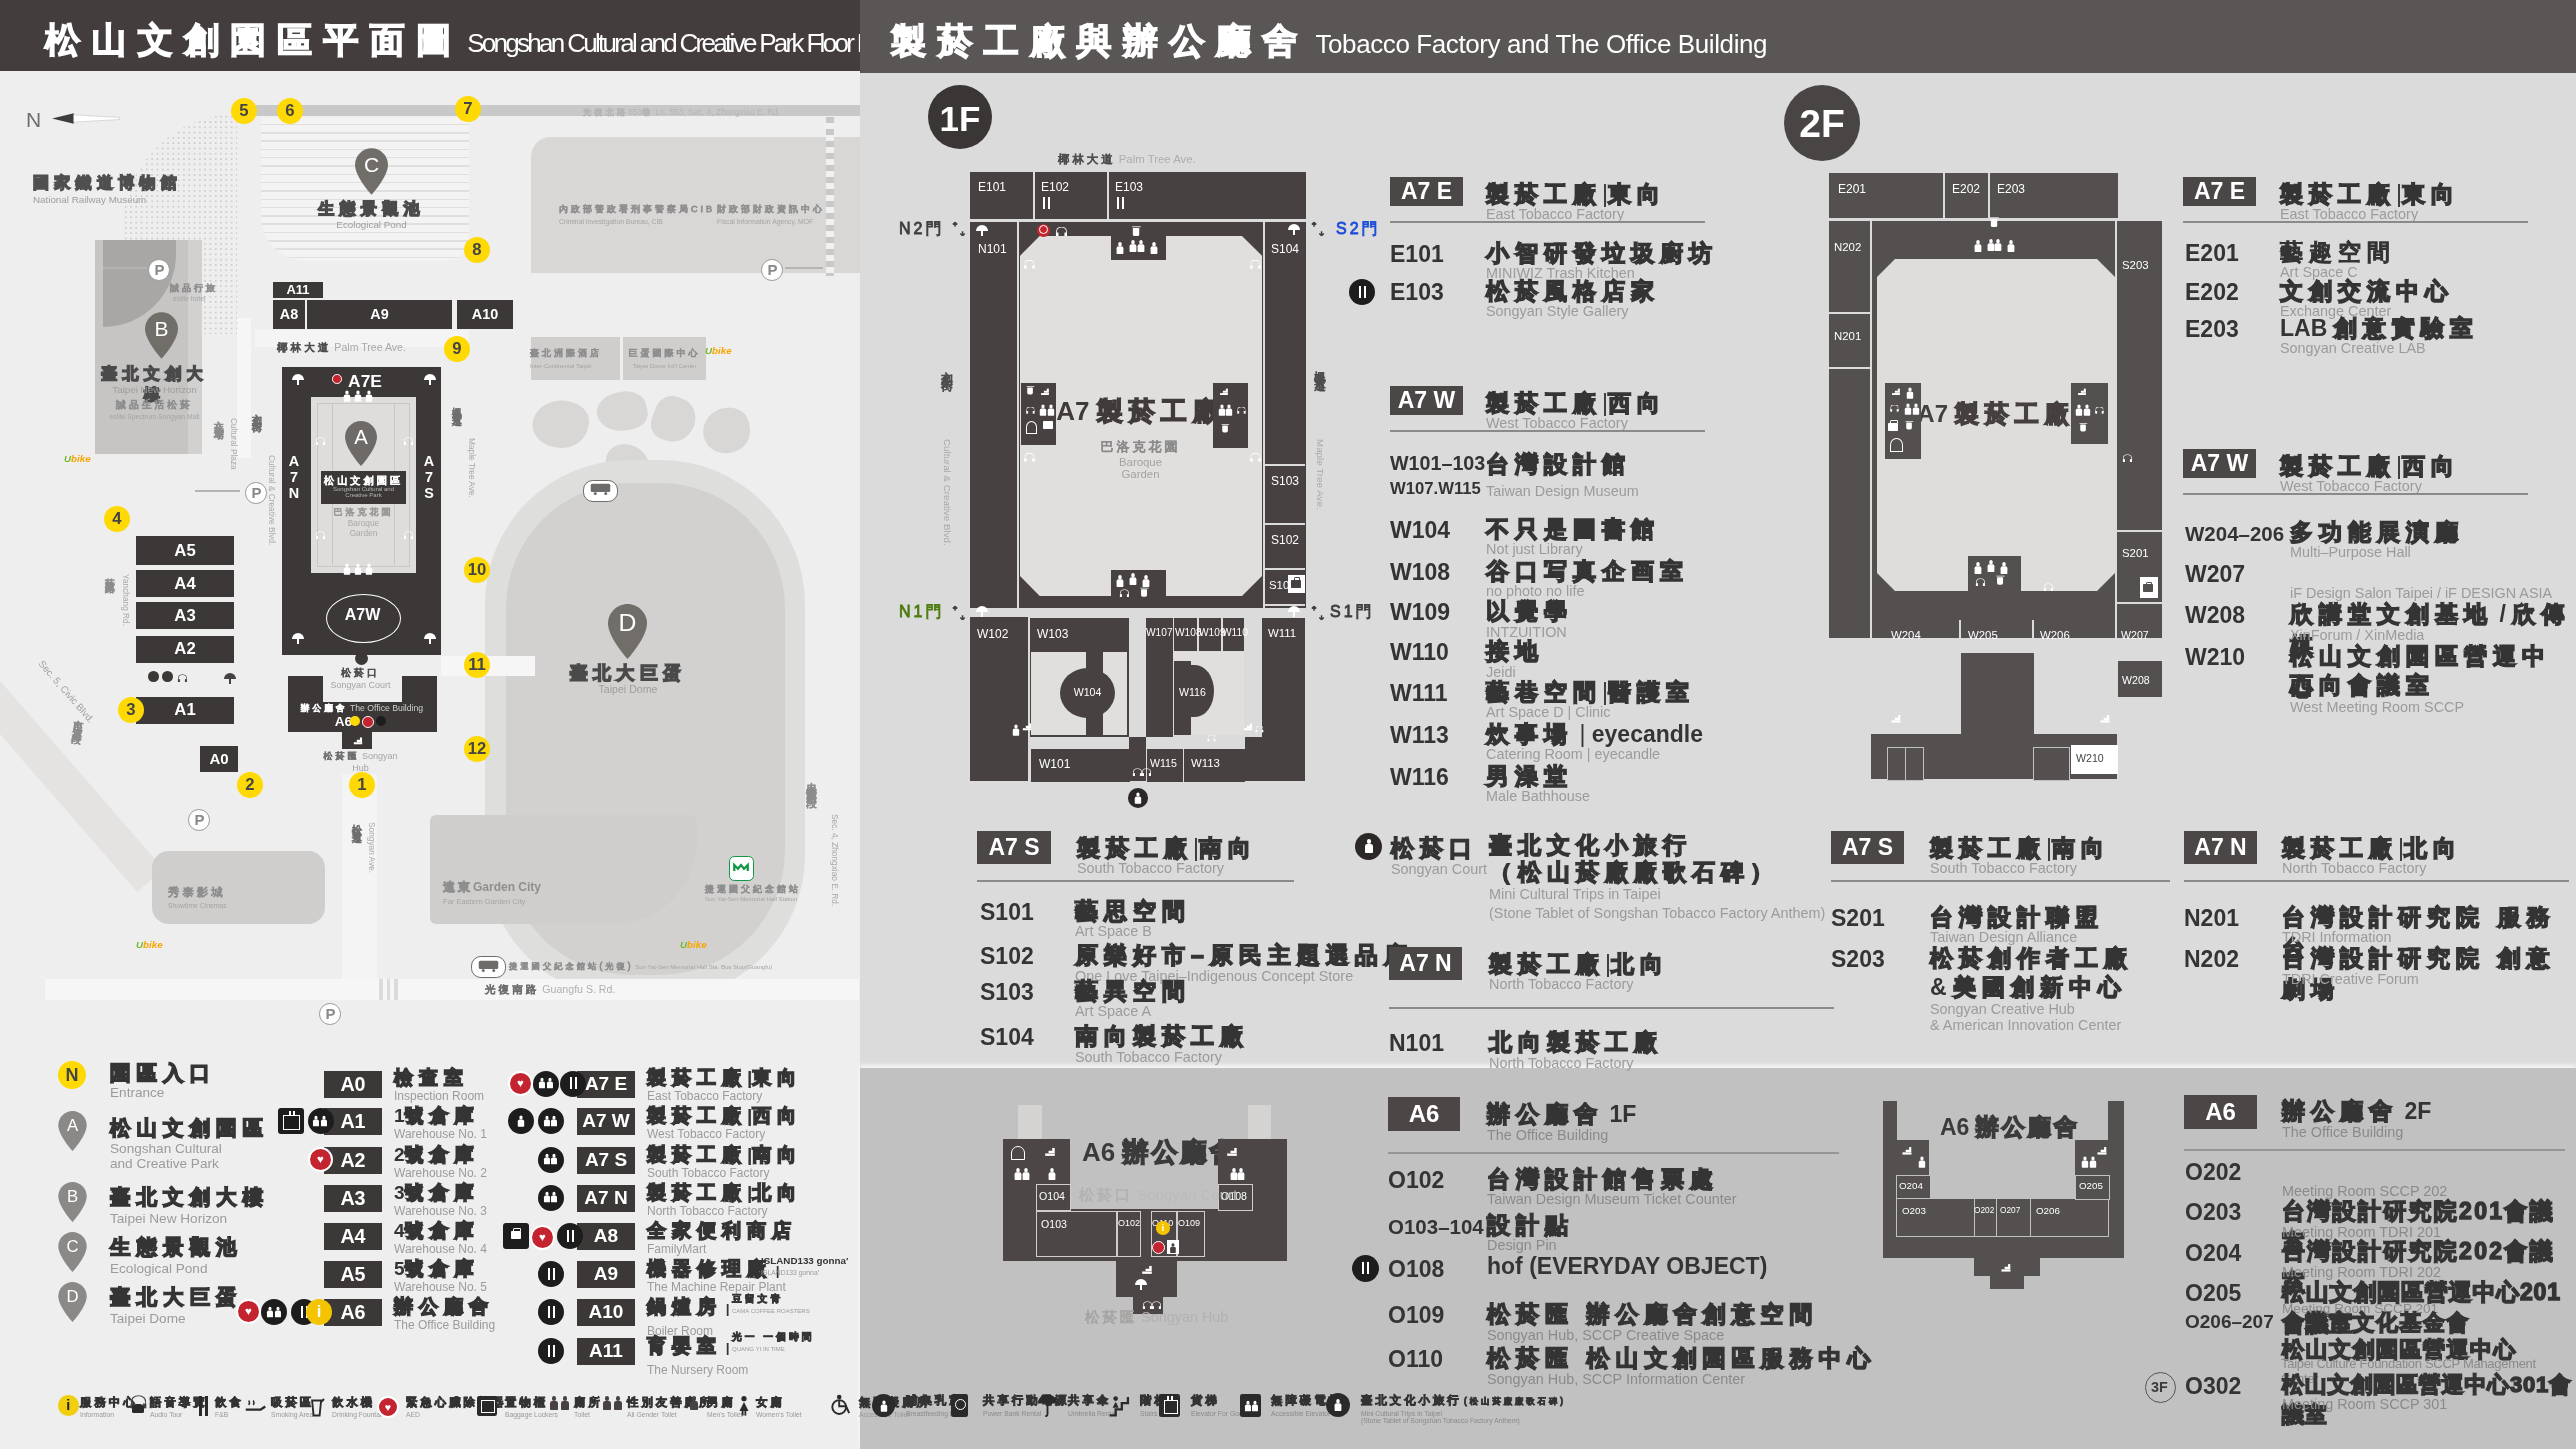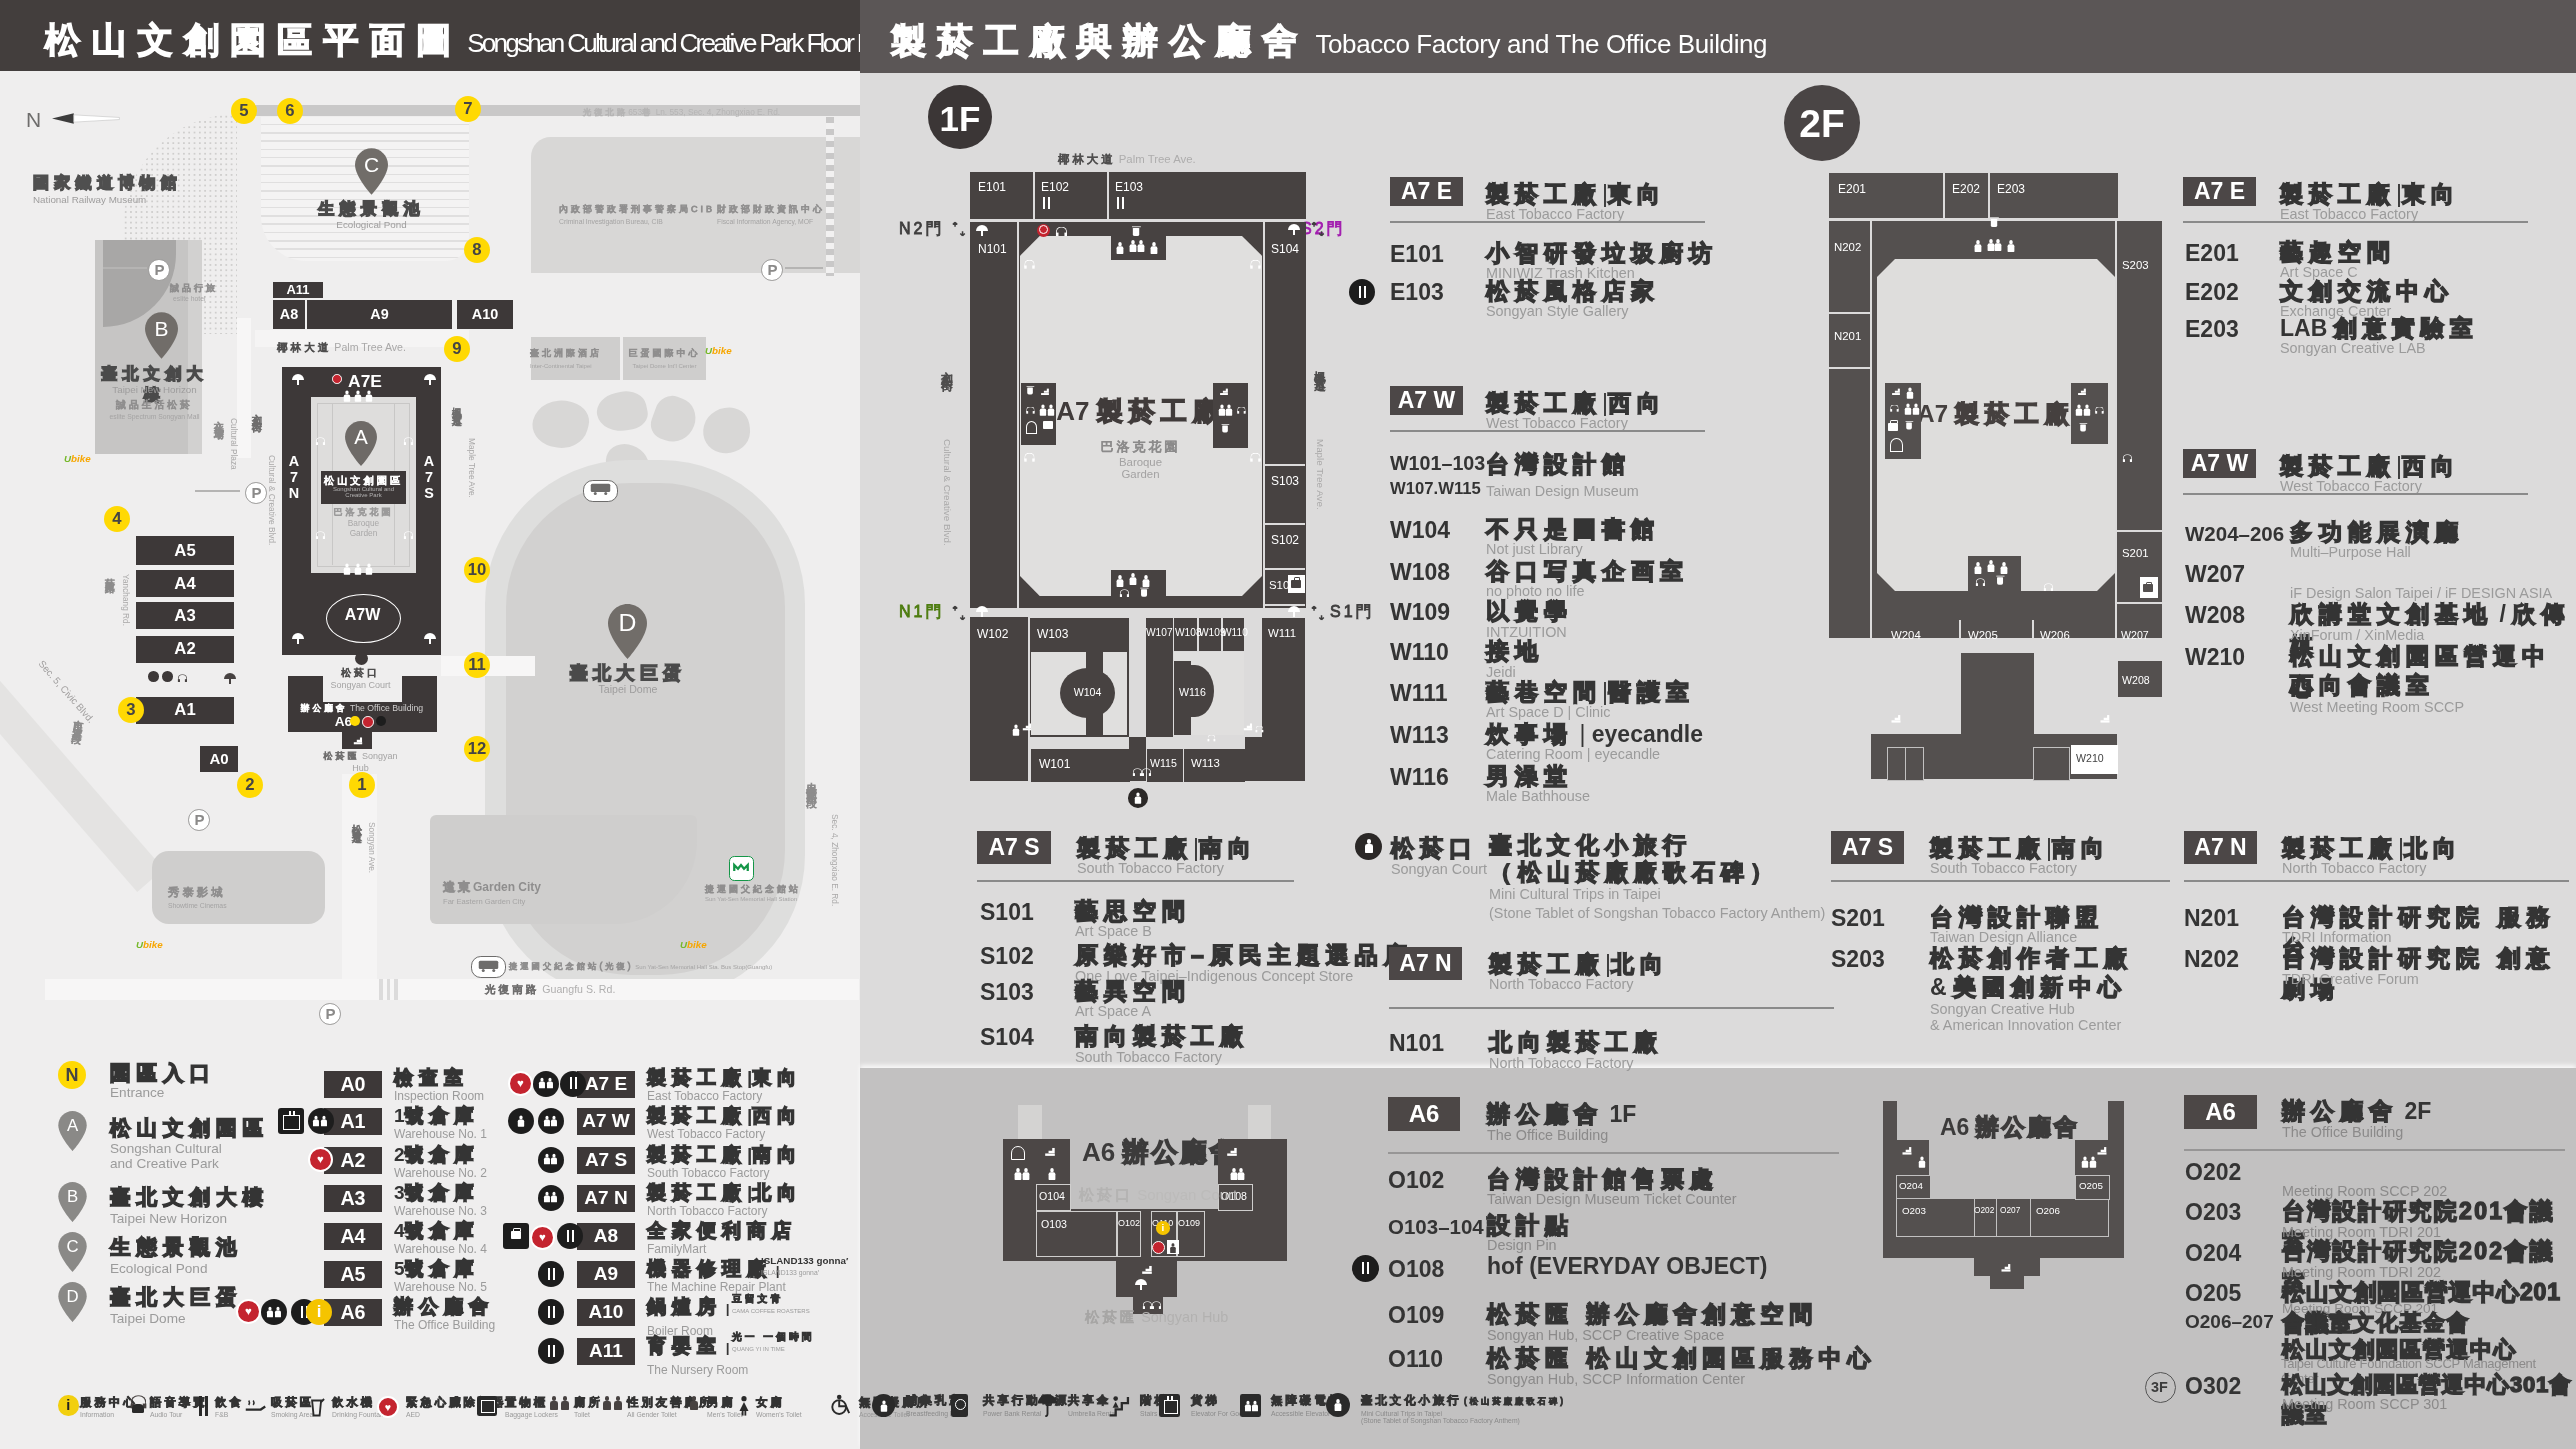--- a/index.html
+++ b/index.html
@@ -409,21 +409,21 @@
 <div class="a w" style="left:1041px;top:180px;font-size:12px">E102</div>
 <div class="a fk" style="left:1043px;top:197px"></div>
 <div class="a w" style="left:1115px;top:180px;font-size:12px">E103</div>
 <div class="a fk" style="left:1117px;top:197px"></div>
 
 <div class="a" style="left:899px;top:219px;font-size:16px;color:#3f3e3e"><span class="cjs">N2</span><span class="cjs">門</span></div>
 <svg class="a" style="left:952px;top:220px" width="13.6" height="18" viewBox="0 0 18 24">
       <path d="M4 9V3M4 3L1 6M4 3l3 3" stroke="#3f3e3e" stroke-width="2" fill="none"></path>
       <path d="M14 15v6m0 0l-3-3m3 3l3-3" stroke="#3f3e3e" stroke-width="2" fill="none"></path>
     </svg>
-<div class="a" style="left:1301px;top:219px;font-size:16px;color:#a21caf"><span class="cjs">S2</span><span class="cjs">門</span></div>
+<div class="a" style="left:1336px;top:219px;font-size:16px;color:#1d4ed8"><span class="cjs">S2</span><span class="cjs">門</span></div>
 <svg class="a" style="left:1311px;top:220px" width="13.6" height="18" viewBox="0 0 18 24">
       <path d="M4 9V3M4 3L1 6M4 3l3 3" stroke="#3f3e3e" stroke-width="2" fill="none"></path>
       <path d="M14 15v6m0 0l-3-3m3 3l3-3" stroke="#3f3e3e" stroke-width="2" fill="none"></path>
     </svg>
 
 <div class="a" style="left:970px;top:222px;width:336px;height:386px;background:#474241"></div>
 <div class="a" style="left:1020px;top:236px;width:242px;height:360px;background:#e0dfde;clip-path:polygon(19.7px 0,222px 0,242px 19.7px,242px 340px,222px 360px,19.7px 360px,0 340px,0 19.7px)"></div>
 <div class="a" style="left:1017px;top:222px;width:2.3px;height:386px;background:#dcdbdb"></div>
 <div class="a" style="left:1263px;top:222px;width:2.3px;height:386px;background:#dcdbdb"></div>
 <div class="a" style="left:1265px;top:464px;width:40px;height:2.3px;background:#dcdbdb"></div>
@@ -705,21 +705,21 @@
 <div class="a" style="left:2071px;top:745px;width:47px;height:29px;background:#fff"></div>
 <div class="a" style="left:2076px;top:752px;font-size:10.6px;color:#444">W210</div>
 <div class="a st" style="left:1890px;top:713px;transform:scale(.75)"></div>
 <div class="a st" style="left:2099px;top:713px;transform:scale(.75)"></div>
 
 <div class="a bx" style="left:2183px;top:177px;width:73px;height:29px;font-size:23px;line-height:29px;background:#4c4747">A7 E</div>
 <div class="a" style="left:2280px;top:179px;font-size:23px;font-weight:bold;color:#343434"><span class="cj">製菸工廠</span><span style="font-weight:normal">|</span><span class="cj">東向</span></div>
 <div class="a" style="left:2280px;top:206px;font-size:14.4px;color:#9b9b9b">East Tobacco Factory</div>
 <div class="a rl" style="left:2183px;top:221px;width:345px"></div>
 <div class="a" style="left:2185px;top:240px;font-size:23px;font-weight:bold;color:#343434">E201</div>
-<div class="a" style="left:2280px;top:237px;font-size:23px;font-weight:bold;color:#343434"><span class="cj">藝趣空間</span></div>
+<div class="a" style="left:2280px;top:237px;font-size:23px;font-weight:normal;color:#343434"><span class="cj">藝趣空間</span></div>
 <div class="a" style="left:2280px;top:264px;font-size:14.4px;color:#9b9b9b">Art Space C</div>
 <div class="a" style="left:2185px;top:279px;font-size:23px;font-weight:bold;color:#343434">E202</div>
 <div class="a" style="left:2280px;top:276px;font-size:23px;font-weight:bold;color:#343434"><span class="cj">文創交流中心</span></div>
 <div class="a" style="left:2280px;top:303px;font-size:14.4px;color:#9b9b9b">Exchange Center</div>
 <div class="a" style="left:2185px;top:316px;font-size:23px;font-weight:bold;color:#343434">E203</div>
 <div class="a" style="left:2280px;top:313px;font-size:23px;font-weight:bold;color:#343434">LAB <span class="cj">創意實驗室</span></div>
 <div class="a" style="left:2280px;top:340px;font-size:14.4px;color:#9b9b9b">Songyan Creative LAB</div>
 
 <div class="a bx" style="left:2183px;top:449px;width:73px;height:29px;font-size:23px;line-height:29px;background:#4c4747">A7 W</div>
 <div class="a" style="left:2280px;top:451px;font-size:23px;font-weight:bold;color:#343434"><span class="cj">製菸工廠</span><span style="font-weight:normal">|</span><span class="cj">西向</span></div>

